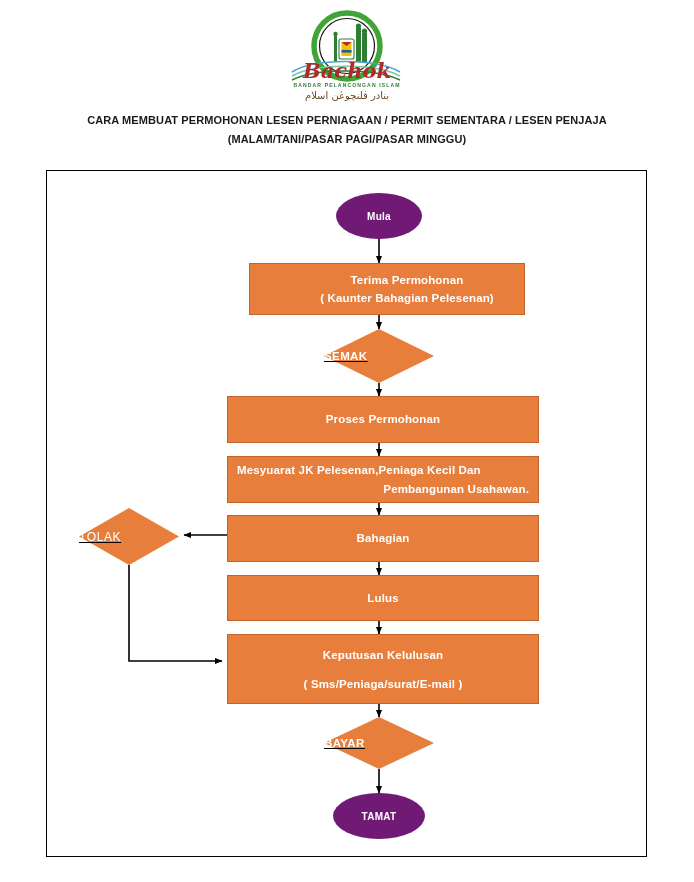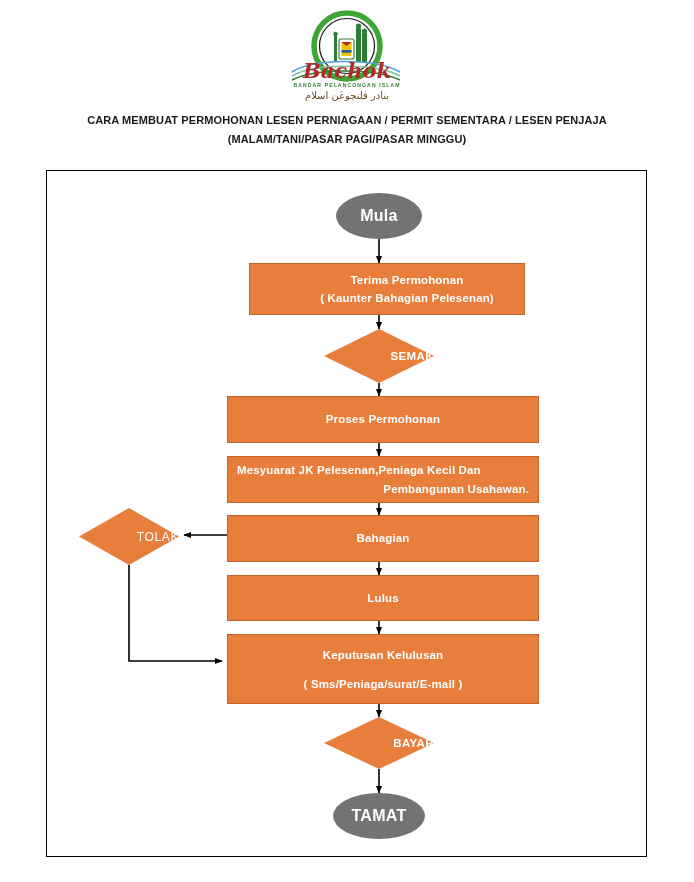--- a/index.html
+++ b/index.html
@@ -95,33 +95,34 @@
   #node-mesyuarat { align-items: stretch; justify-content: center; padding: 0 9px; }
   #node-mesyuarat .line-a { display: block; text-align: left; line-height: 19px; }
   #node-mesyuarat .line-b { display: block; text-align: right; line-height: 19px; }
 
   
   #node-pemakluman .line { line-height: 16px; }
   #node-pemakluman .gap { height: 13px; }
 
   
   .ellipse {
-    background: #737373;
+    background: #701a75;
     border-radius: 50%;
-    font-size: 16px;
+    font-size: 10px;
     font-weight: bold;
     letter-spacing: 0.3px;
   }
 
   
   .diamond-wrap {
     position: absolute;
     display: flex;
     align-items: center;
-    justify-content: flex-end;
+    justify-content: flex-start;
+    text-decoration: underline;
   }
   .diamond-shape {
     position: absolute;
     left: 0; top: 0;
     width: 100%; height: 100%;
     background: #E87E3C;
     clip-path: polygon(50% 0%, 100% 50%, 50% 100%, 0% 50%);
   }
   .diamond-label {
     position: relative;

